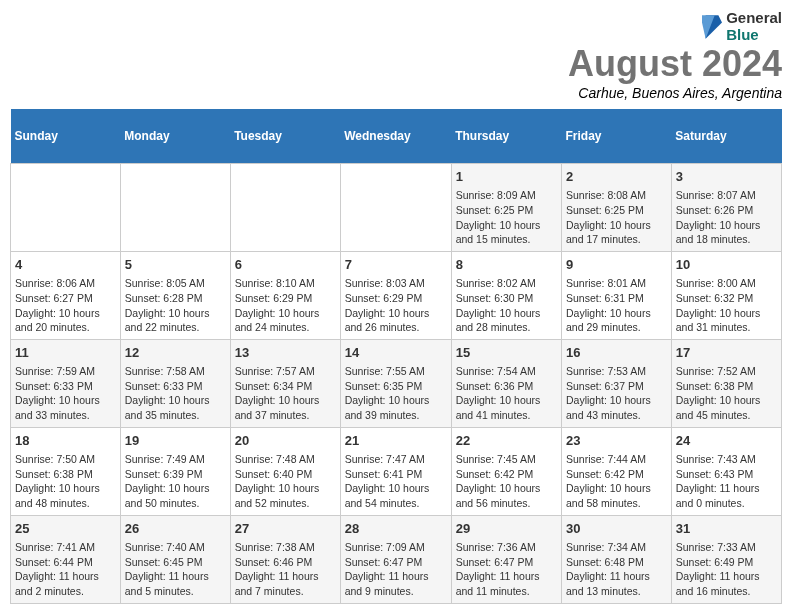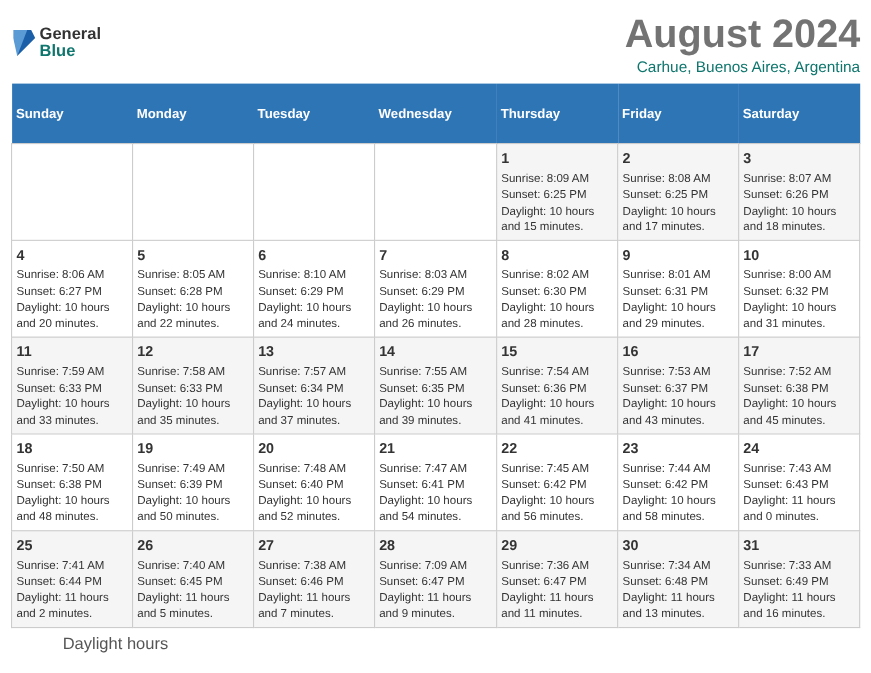--- a/index.html
+++ b/index.html
@@ -6,22 +6,23 @@
     body {
       font-family: Arial, sans-serif;
       background: #fff;
       width: 792px;
       min-height: 612px;
       padding: 10px;
     }
     .header {
       display: flex;
       justify-content: space-between;
-      align-items: center;
+      align-items: flex-end;
       margin-bottom: 8px;
+      flex-direction: column;
     }
     .logo {
       display: flex;
       align-items: center;
     }
     .logo-text {
       display: flex;
       flex-direction: column;
       font-size: 15px;
       font-weight: bold;
@@ -38,21 +39,22 @@
     .title-section {
       text-align: right;
     }
     .month-title {
       font-size: 36px;
       font-weight: bold;
       color: #737373;
     }
     .subtitle {
       font-size: 14px;
-      color: #0f766e;
+      color: #000000;
+      font-style: italic;
     }
     table {
       width: 100%;
       border-collapse: collapse;
       font-size: 10.5px;
     }
     thead th {
       background-color: #2e75b6;
       color: #fff;
       padding: 20px 4px;

